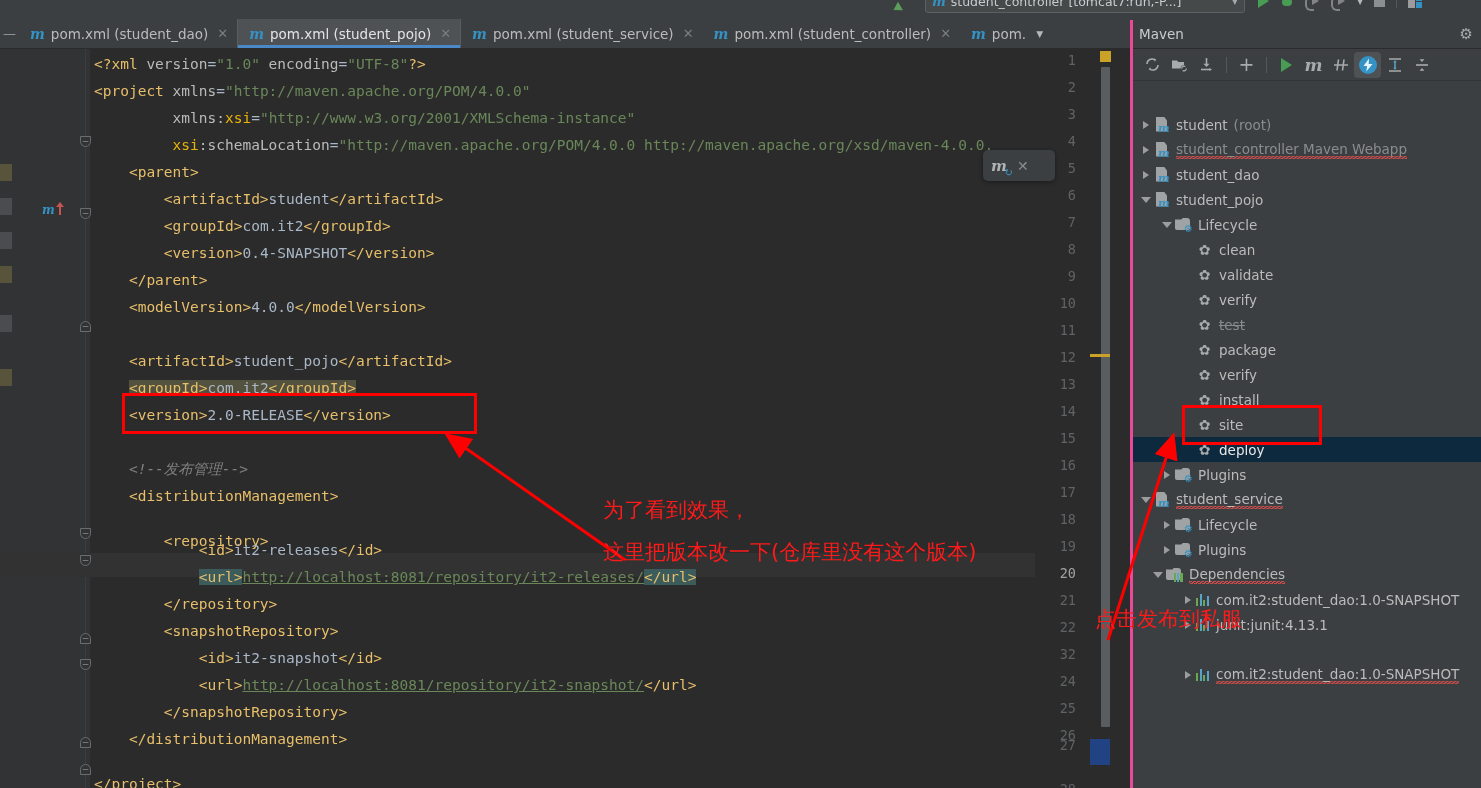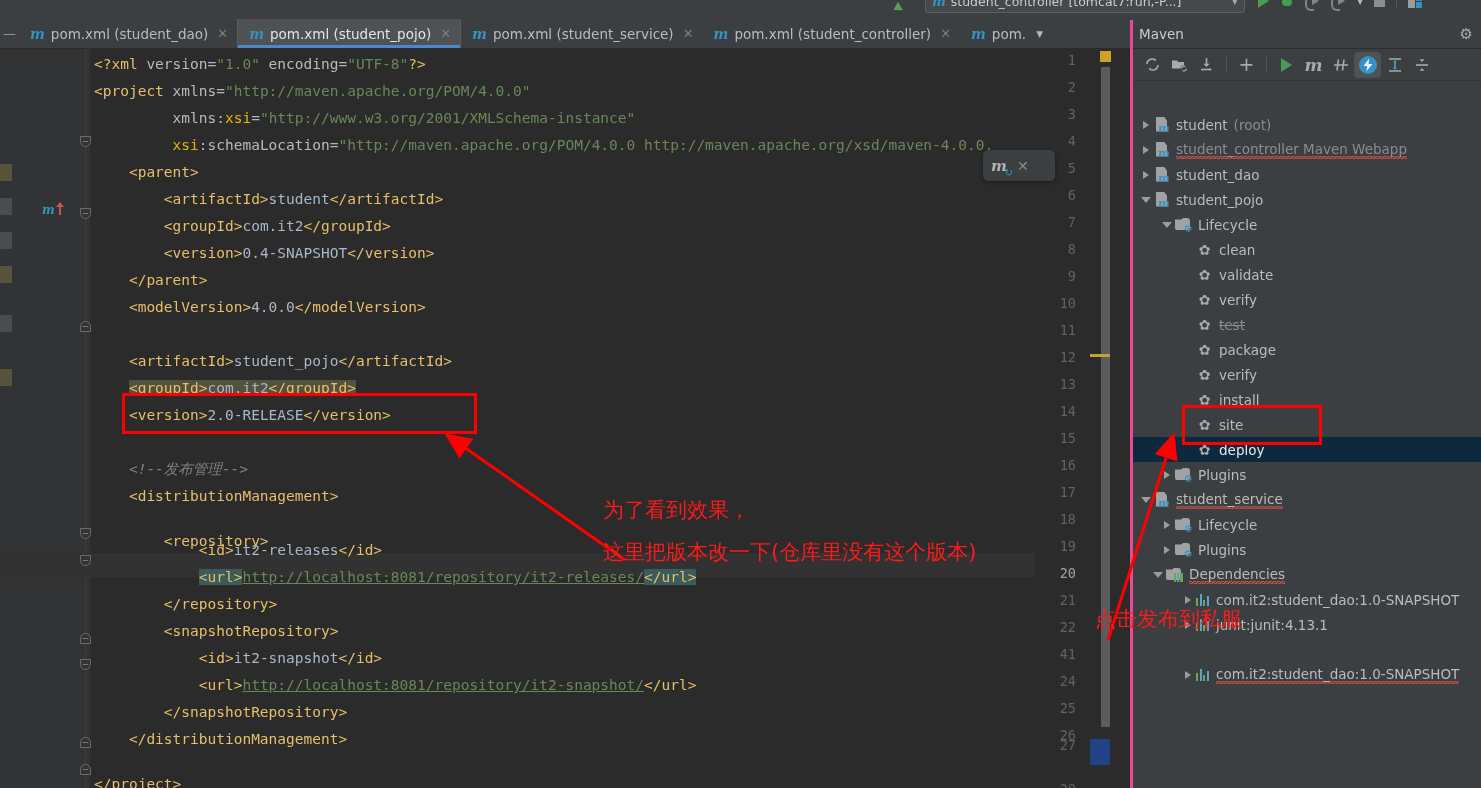--- a/index.html
+++ b/index.html
@@ -317,21 +317,21 @@
         <div class="lnum" style="top: 327px;">13</div>
         <div class="lnum" style="top: 354px;">14</div>
         <div class="lnum" style="top: 381px;">15</div>
         <div class="lnum" style="top: 408px;">16</div>
         <div class="lnum" style="top: 435px;">17</div>
         <div class="lnum" style="top: 462px;">18</div>
         <div class="lnum" style="top: 489px;">19</div>
         <div class="lnum" style="top: 516px; color: rgb(164, 163, 163);">20</div>
         <div class="lnum" style="top: 543px;">21</div>
         <div class="lnum" style="top: 570px;">22</div>
-        <div class="lnum" style="top: 597px;">41</div>
+        <div class="lnum" style="top: 597px;">32</div>
         <div class="lnum" style="top: 624px;">24</div>
         <div class="lnum" style="top: 651px;">25</div>
         <div class="lnum" style="top: 678px;">26</div>
         <div class="lnum" style="top: 688px;">27</div>
         <div class="lnum" style="top: 732px;">28</div>
       </div>
 
     <div class="gutter-mico" style="top:154px;">m</div>
     <div class="gutter-uparrow" style="top:153px; height:14px;"></div>
 

